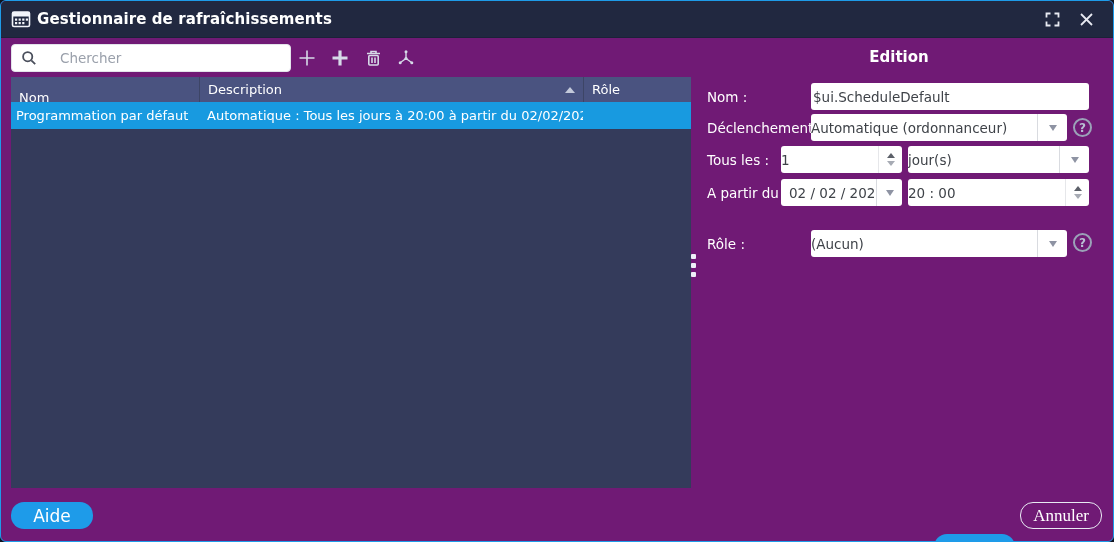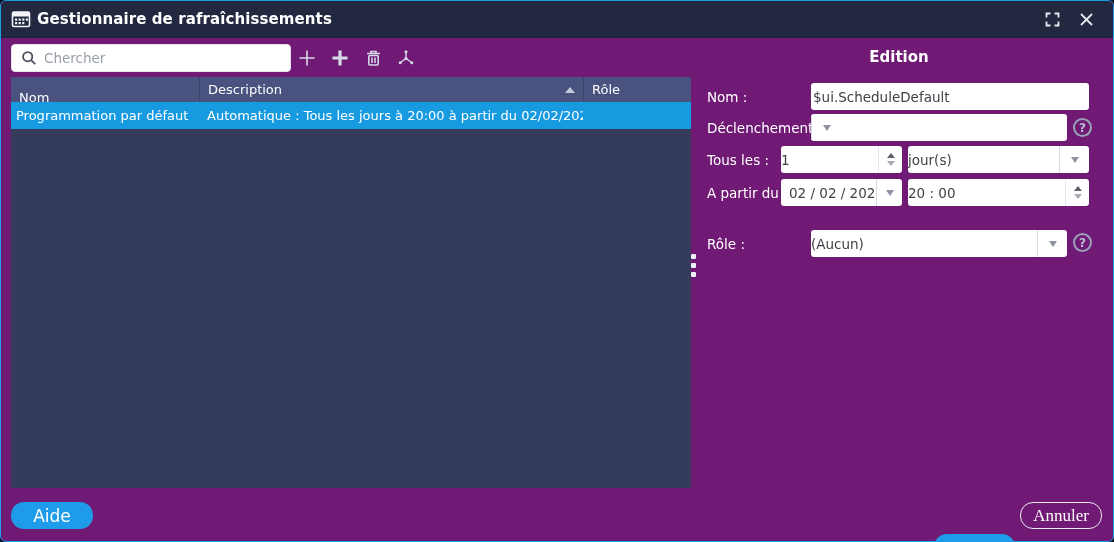--- a/index.html
+++ b/index.html
@@ -26,21 +26,21 @@
     border-bottom:1px solid #1b2238;
   }
   .title-icon { width:20px; height:20px; margin-right:6px; flex:0 0 auto; }
   .title-text { color:#ffffff; font-size:15px; font-weight:bold; letter-spacing:.1px; }
   .titlebar-spacer { flex:1; }
   .tb-btn { width:26px; height:24px; display:flex; align-items:center; justify-content:center; cursor:pointer; margin-left:8px; }
   
   .searchbox {
     position:absolute; left:10px; top:43px; width:280px; height:28px;
     background:#ffffff; border-radius:4px; border:1px solid #e2e4ea;
-    display:flex; align-items:center;
+    display:flex; align-items:center;gap:16px;
   }
   .search-icon { width:16px; height:16px; margin:0 7px 0 9px; flex:0 0 auto; }
   .searchbox input {
     border:none; outline:none; background:transparent;
     flex:1; height:100%; font-size:13.5px; color:#3e4248; padding:0;
     font-family:"DejaVu Sans","Liberation Sans",sans-serif;
   }
   .searchbox input::placeholder { color:#9aa0ab; }
   .tool-icons { position:absolute; left:294px; top:43px; height:28px; display:flex; align-items:center; gap:9px; }
   .tool-btn { width:24px; height:26px; display:flex; align-items:center; justify-content:center; cursor:pointer; }
@@ -216,20 +216,21 @@
 
   <div class="edition-title">Edition</div>
 
   <div class="flabel" style="left:706px; top:88px;">Nom :</div>
   <div class="ctrl" style="left:810px; top:82px; width:278px;">
     <input class="txt" style="border: none; outline: none; width: 100%; font: inherit; color: inherit; background: transparent;" value="$ui.ScheduleDefault">
   </div>
 
   <div class="flabel" style="left:706px; top:119px;">Déclenchement :</div>
   <div class="ctrl" style="left:810px; top:113px; width:256px;">
+    <span class="txt">Automatique (ordonnanceur)</span>
     <span class="combo-arrow">
         <i class="tri-down"></i>
       </span>
   </div>
   <div class="help" style="left:1072px; top:117px;">?</div>
 
   <div class="flabel" style="left:706px; top:151px;">Tous les :</div>
   <div class="ctrl" style="left:780px; top:145px; width:121px;">
     <span class="txt">1</span>
     <span class="spin-arrows">

